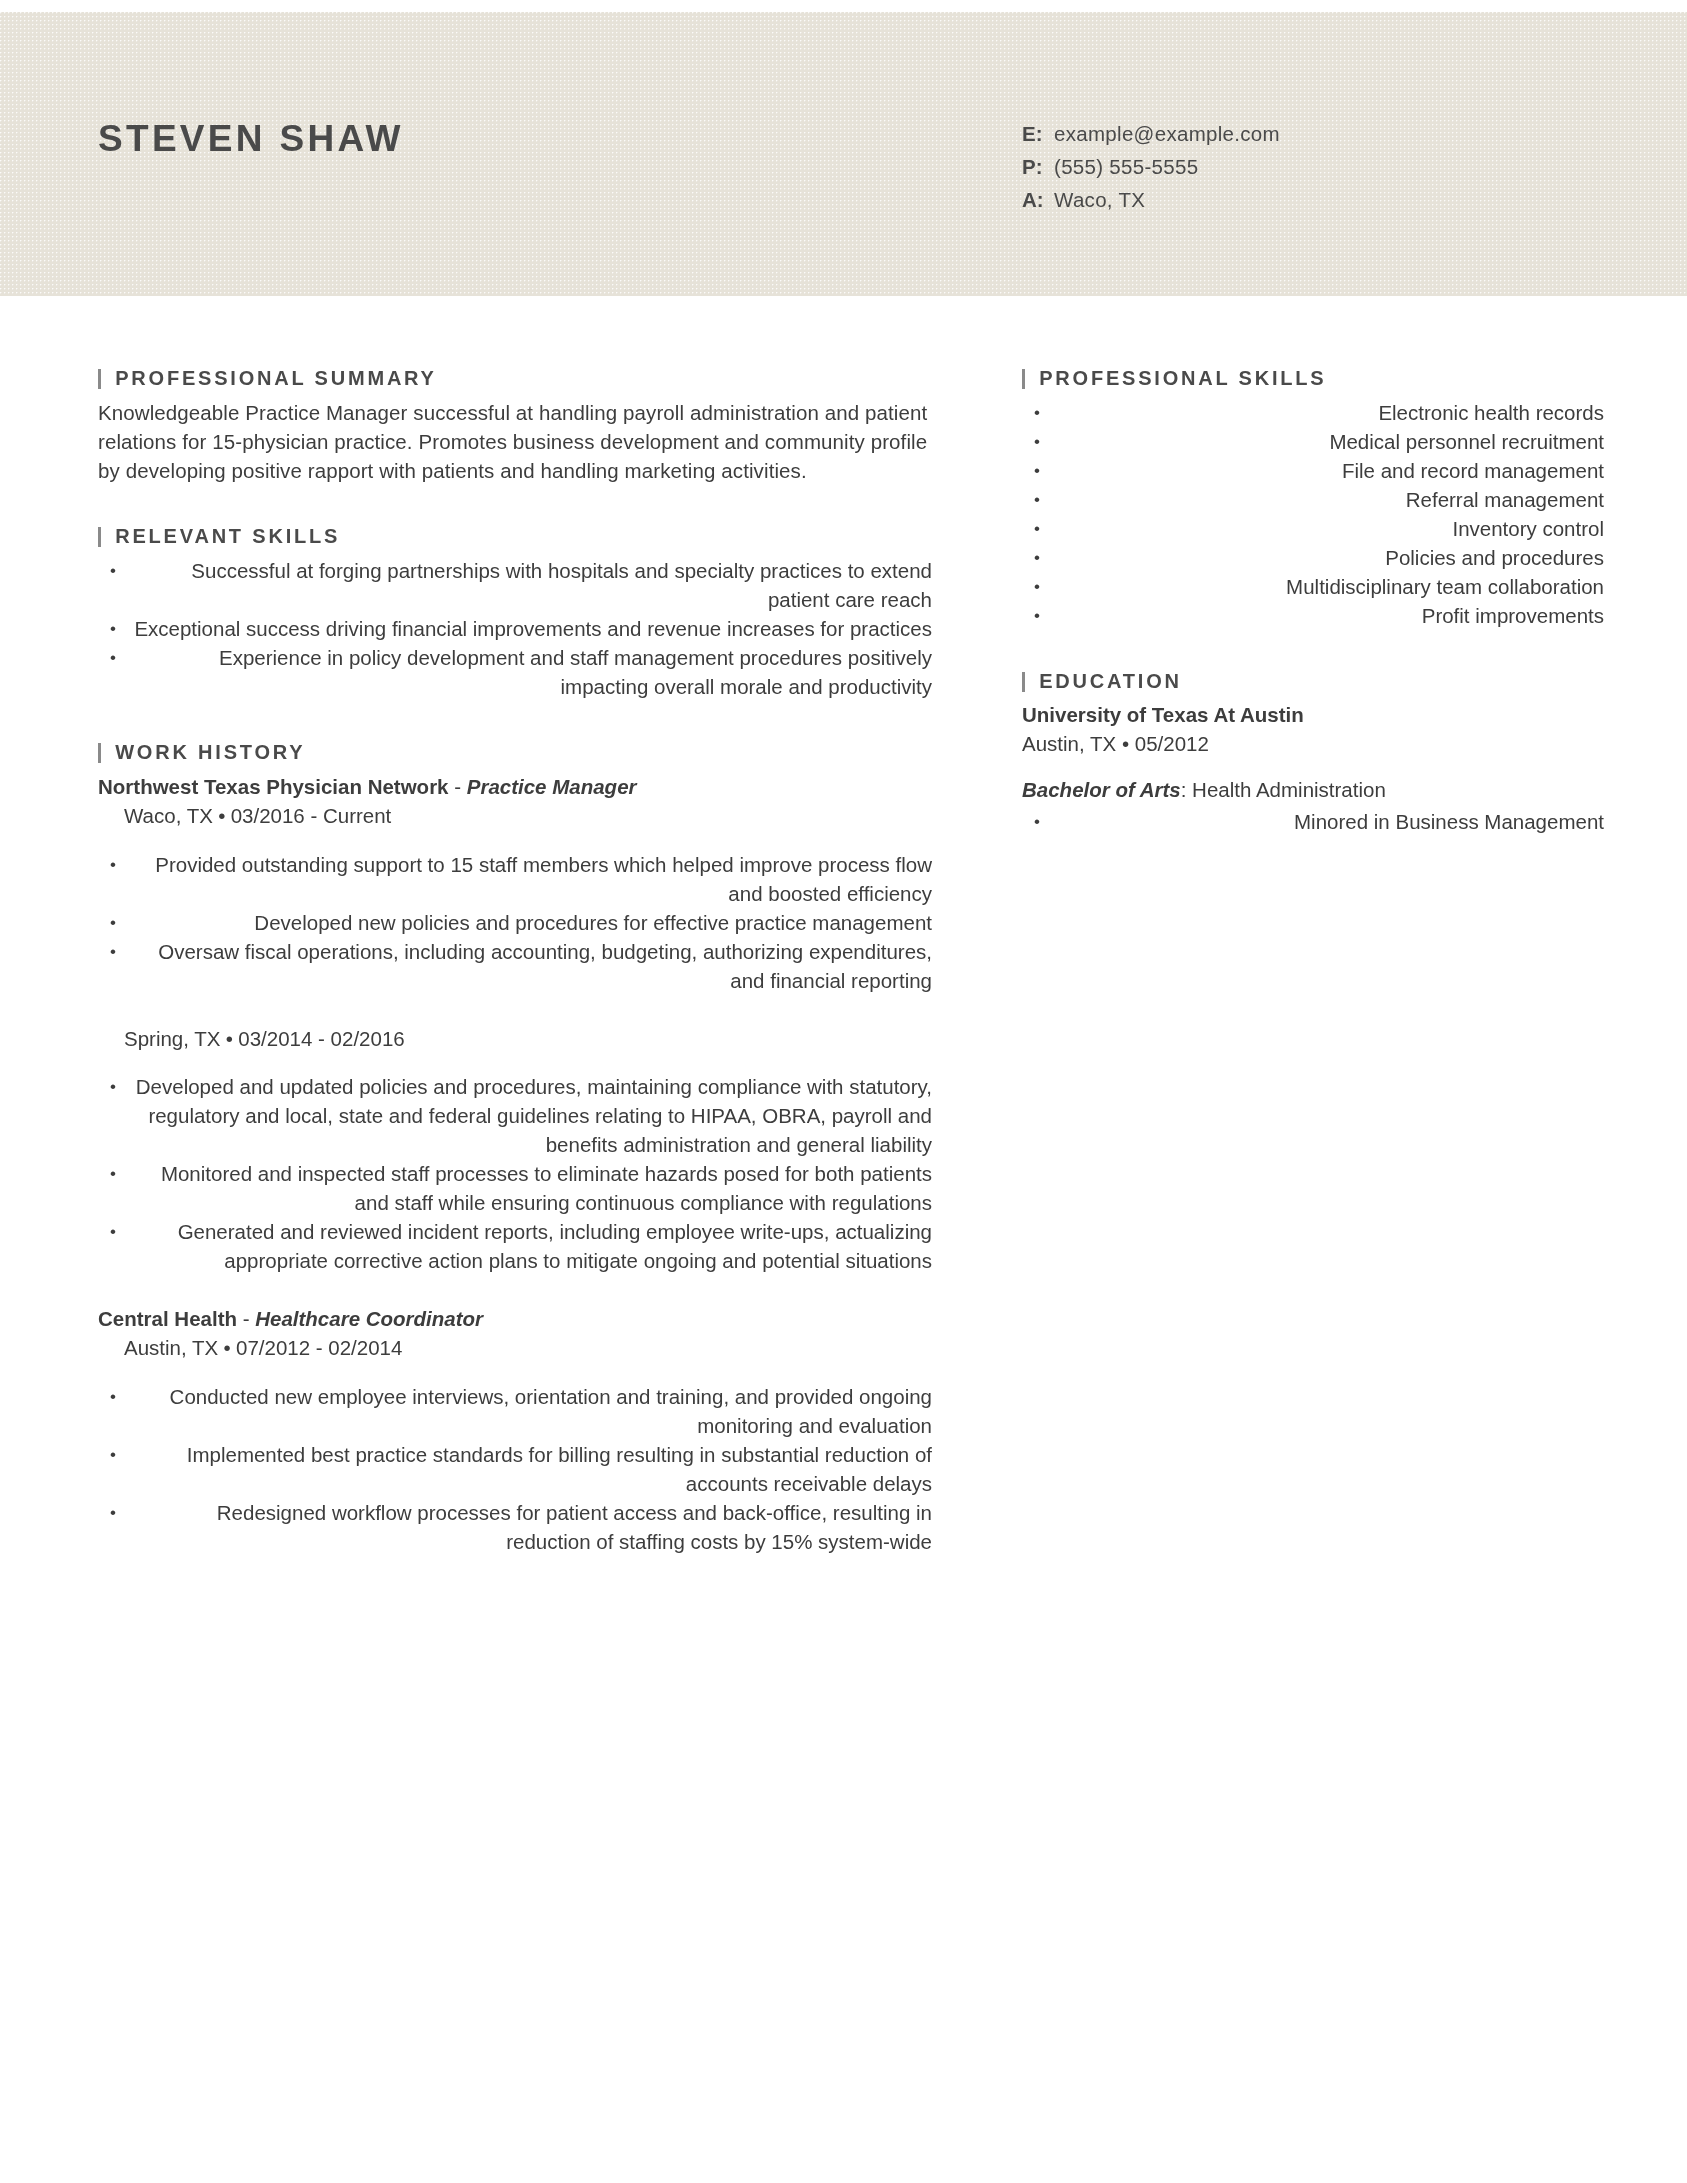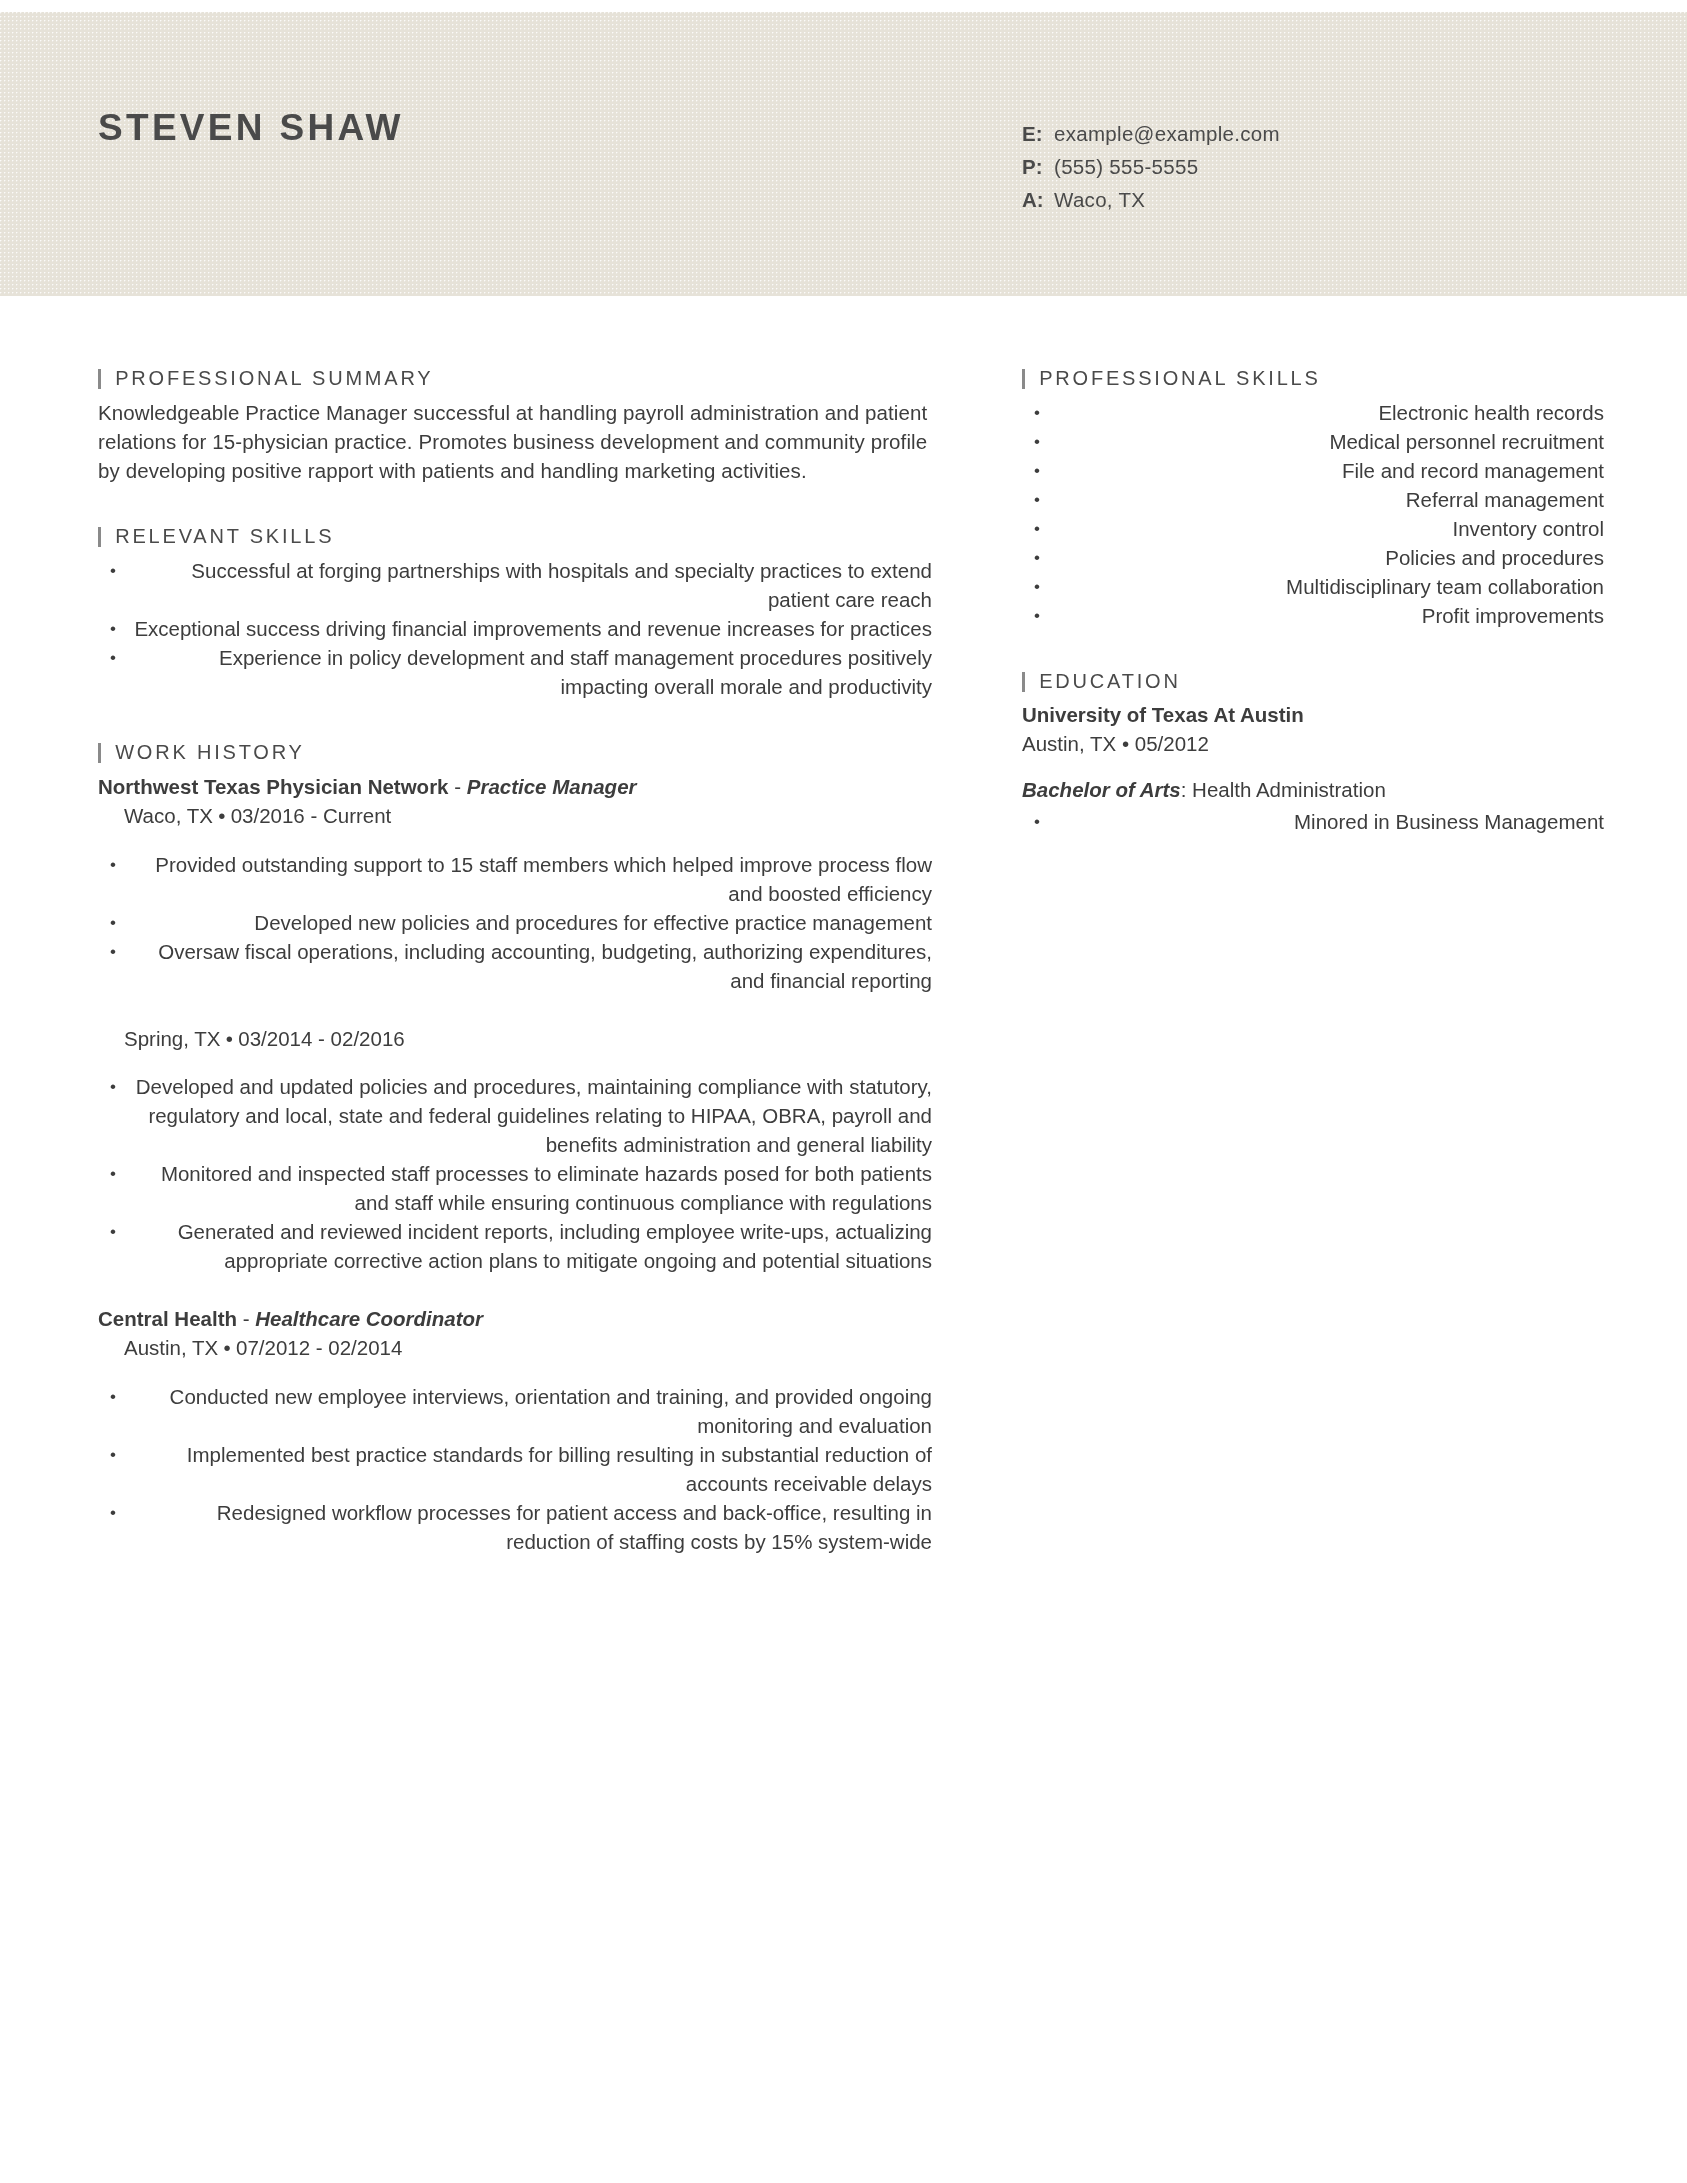--- a/index.html
+++ b/index.html
@@ -38,21 +38,21 @@
   }
   .header-inner {
     position: absolute;
     left: 0; top: 0;
     width: 100%;
     height: 100%;
   }
   .name {
     position: absolute;
     left: 98px;
-    top: 95px;
+    top: 106px;
     font-size: 37px;
     letter-spacing: 3.3px;
     font-weight: 700;
     color: #4a4a4a;
   }
   .contact {
     position: absolute;
     left: 1022px;
     top: 105px;
     font-size: 20.5px;
@@ -82,21 +82,21 @@
   }
   .col-right {
     position: absolute;
     left: 1022px;
     top: 367px;
     width: 582px;
   }
 
   .section-title {
     font-size: 20px;
-    font-weight: 400;
+    font-weight: 700;
     letter-spacing: 2.8px;
     color: #4a4a4a;
     margin: 0 0 8px 0;
     display: flex;
     align-items: center;
   }
   .section-title .bar {
     display: inline-block;
     width: 2.6px;
     height: 20px;

